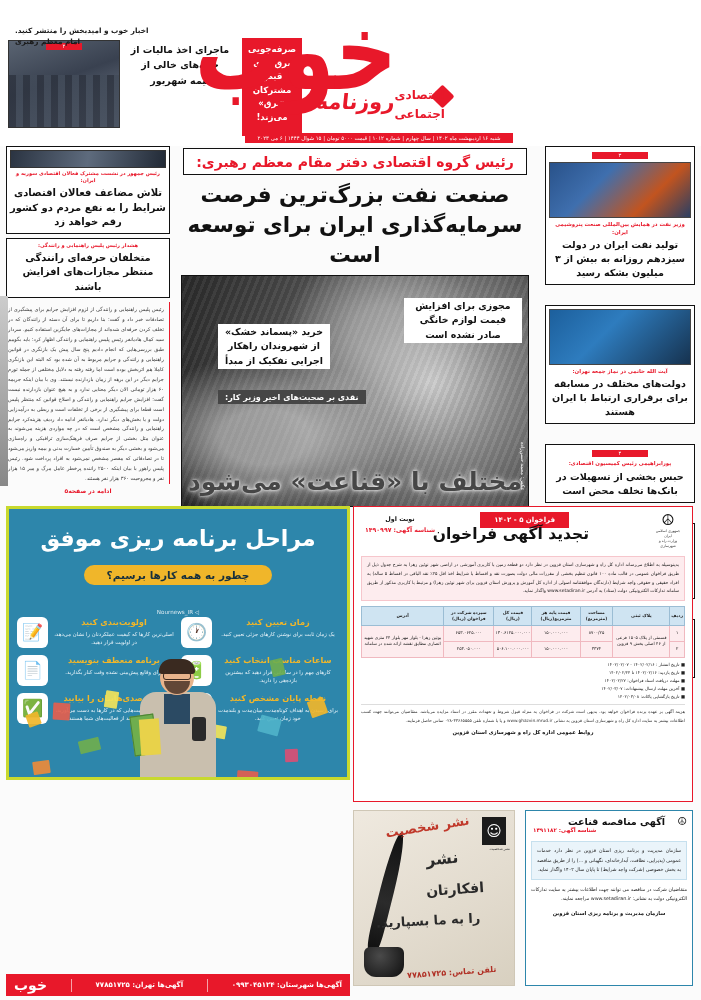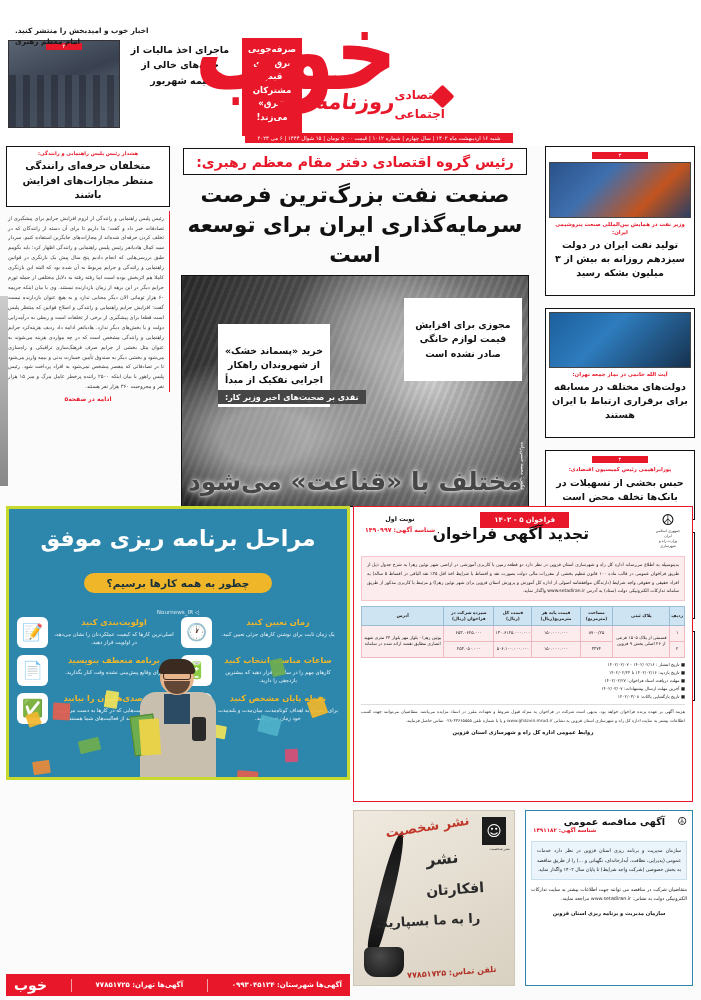--- a/index.html
+++ b/index.html
@@ -111,22 +111,22 @@
 
   
   .col-right {
     position: absolute; right: 0; top: 0;
     width: 162px; height: 354px;
     padding: 0 6px;
   }
   .news-card {
     border: 1.6px solid #111;
     background: #fff;
-    margin-bottom: 12px;
-    padding: 3px 3px 15px;
+    margin-bottom: 20px;
+    padding: 3px 3px 4px;
     text-align: center;
   }
   .news-photo {
     width: 100%; height: 56px; margin-bottom: 3px;
     border: 1px solid #444;
   }
   .photo-a { background: linear-gradient(135deg,#29528a 0%,#3f6fae 35%,#c2541f 70%,#2b3f63 100%); }
   .photo-b { background: linear-gradient(135deg,#1c5f9c 0%,#2e7cbe 40%,#16324f 100%); }
   .news-kicker {
     color: #e8182a; font-size: 5.4px; font-weight: bold;
@@ -174,21 +174,21 @@
     content:""; position:absolute; inset:0;
     background:
       radial-gradient(ellipse at 24% 70%, rgba(230,230,230,.55) 0 12%, transparent 36%),
       radial-gradient(ellipse at 58% 24%, rgba(200,200,200,.42) 0 10%, transparent 34%),
       repeating-linear-gradient(112deg, rgba(255,255,255,.05) 0 3px, rgba(0,0,0,.06) 3px 7px);
   }
   .ovl {
     position: absolute; z-index: 3;
     background: #ffffff; color: #111;
     font-size: 9.4px; font-weight: bold;
-    line-height: 1.5; padding: 20px 5px;
+    line-height: 1.5; padding: 1px 5px;
     text-align: center;
   }
   .ovl-left  { right: 6px;  top: 22px;  width: 118px; }
   .ovl-right { left: 36px;  top: 48px;  width: 112px; }
   .ovl-redband {
     position: absolute; z-index: 3;
     left: 36px; top: 114px;
     background: #e8182a; color: #fff;
     font-size: 8px; font-weight: bold;
     padding: 2.5px 7px; white-space: nowrap;
@@ -318,21 +318,21 @@
     width: 344px; height: 274px;
     border: 3px solid #c8d92e;
     background: #2d86ab;
     overflow: hidden;
   }
   .ad-title {
     color: #fff; font-size: 22px; font-weight: bold;
     text-align: center; margin-top: 17px; letter-spacing: -.4px;
   }
   .ad-sub {
-    margin: 22px auto 0; width: 188px;
+    margin: 14px auto 0; width: 188px;
     background: #f0b62a; color: #18303c;
     font-size: 10.5px; font-weight: bold;
     text-align: center; padding: 4px 8px;
     border-radius: 11px;
   }
   .ad-handle {
     position: absolute; left: 50%; transform: translateX(-50%);
     top: 100px; color: #dbeaf2; font-size: 5.6px;
   }
   .ad-grid {
@@ -518,20 +518,25 @@
         <div class="ovl ovl-right">خرید «پسماند خشک» از شهروندان راهکار اجرایی تفکیک از مبدأ</div>
         <div class="ovl-redband">نقدی بر صحبت‌های اخیر وزیر کار:</div>
         <div class="big-red">
           <div>مختلف با «قناعت» می‌شود</div>
         </div>
         <div class="photo-credit">عکس: محمد حسن‌زاده</div>
       </div>
     </div>
 
     <div class="col-left">
+      <div class="lc-card">
+        <div class="lc-photo"></div>
+        <div class="lc-kicker">رئیس جمهور در نشست مشترک فعالان اقتصادی سوریه و ایران:</div>
+        <div class="lc-title">تلاش مضاعف فعالان اقتصادی شرایط را به نفع مردم دو کشور رقم خواهد زد</div>
+      </div>
       <div class="lc-card">
         <div class="lc-kicker">هشدار رئیس پلیس راهنمایی و رانندگی:</div>
         <div class="lc-title">متخلفان حرفه‌ای رانندگی منتظر مجازات‌های افزایش باشند</div>
       </div>
       <div class="lc-body">رئیس پلیس راهنمایی و رانندگی از لزوم افزایش جرایم برای پیشگیری از تصادفات خبر داد و گفت: بنا داریم تا برای آن دسته از رانندگان که در تخلف کردن حرفه‌ای شده‌اند از مجازات‌های جایگزین استفاده کنیم. سردار سید کمال هادیانفر رئیس پلیس راهنمایی و رانندگی اظهار کرد: باید بگوییم طبق بررسی‌هایی که انجام دادیم پنج سال پیش یک بازنگری در قوانین راهنمایی و رانندگی و جرایم مربوط به آن شده بود که البته این بازنگری کاملا هم اثربخش بوده است اما رفته رفته به دلایل مختلفی از جمله تورم جرایم دیگر در این برهه از زمان بازدارنده نیستند. وی با بیان اینکه جریمه ۶۰ هزار تومانی الان دیگر معنایی ندارد و به هیچ عنوان بازدارنده نیست گفت: افزایش جرایم راهنمایی و رانندگی و اصلاح قوانین که منتظر پلیس است قطعا برای پیشگیری از برخی از تخلفات است و ربطی به درآمدزایی دولت و یا بخش‌های دیگر ندارد. هادیانفر ادامه داد ردیف هزینه‌کرد جرایم راهنمایی و رانندگی مشخص است که در چه مواردی هزینه می‌شوند به عنوان مثل بخشی از جرایم صرف فرهنگ‌سازی ترافیکی و راه‌سازی می‌شود و بخشی دیگر به صندوق تأمین خسارت بدنی و بیمه واریز می‌شود تا در تصادفاتی که مقصر مشخص نمی‌شود به افراد پرداخت شود. رئیس پلیس راهور با بیان اینکه ۲۵۰۰ راننده پرخطر عامل مرگ و میر ۱۵ هزار نفر و مجروحیت ۳۶۰ هزار نفر هستند.</div>
       <div class="lc-more">ادامه در صفحه۵</div>
       <div class="side-strip"></div>
     </div>
   </div>
 
@@ -666,21 +671,21 @@
         <div class="ap-glass"></div>
         <div class="ap-book"></div>
         <div class="ap-book2"></div>
         <div class="ap-phone"></div>
       </div>
     </div>
 
     <div class="mini-tender">
       <div class="mt-top">
         <div class="mt-emblem">☮</div>
-        <div class="mt-title">آگهی مناقصه عمومی</div>
+        <div class="mt-title">آگهی مناقصه قناعت</div>
         <div class="mt-code">شناسه آگهی: ۱۴۹۱۱۸۲</div>
       </div>
       <div class="mt-box">سازمان مدیریت و برنامه ریزی استان قزوین در نظر دارد خدمات عمومی (پذیرایی، نظافت، آبدارخانه‌ای، نگهبانی و ...) را از طریق مناقصه به بخش خصوصی (شرکت واجد شرایط) تا پایان سال ۱۴۰۲ واگذار نماید.</div>
       <div class="mt-p">متقاضیان شرکت در مناقصه می توانند جهت اطلاعات بیشتر به سایت تدارکات الکترونیکی دولت به نشانی: www.setadiran.ir مراجعه نمایند.</div>
       <div class="mt-foot">سازمان مدیریت و برنامه ریزی استان قزوین</div>
     </div>
 
     <div class="ad-calli">
       <div class="quill"></div>
       <div class="inkwell"></div>

